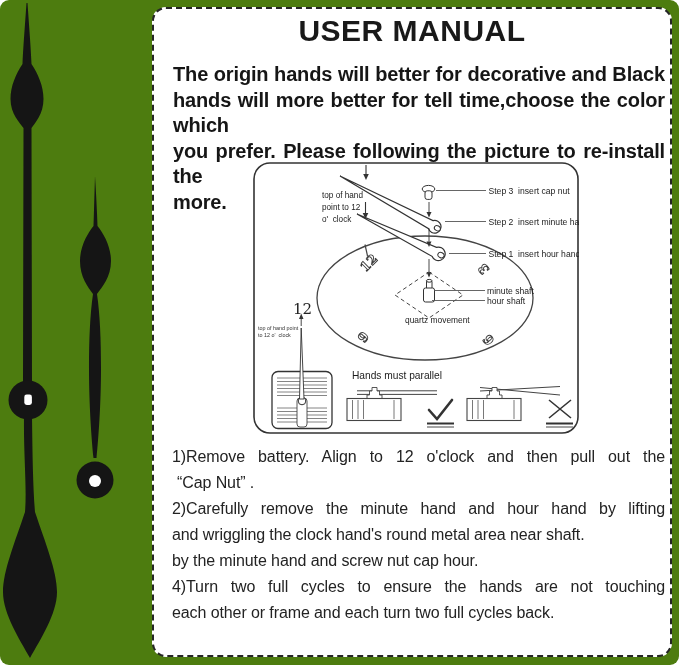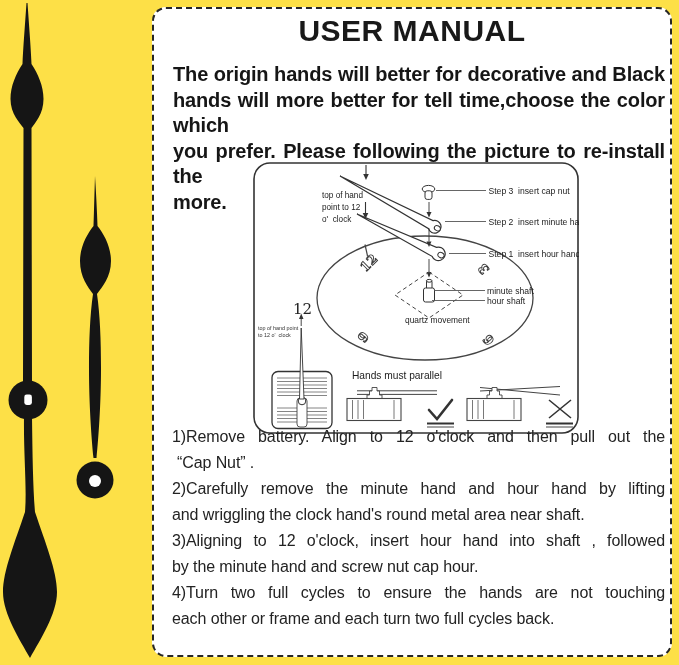--- a/index.html
+++ b/index.html
@@ -1,27 +1,27 @@
 <!DOCTYPE html>
 <html><head>
 <meta charset="utf-8">
 <style>
   html,body{margin:0;padding:0;background:#fff;}
-  .page{position:relative;width:679px;height:665px;background:#fde047;overflow:hidden;
-        font-family:"Liberation Sans",sans-serif;color:#1d1d1d;}
+  .page{position:relative;width:679px;height:665px;background:#4d7c0f;overflow:hidden;
+        font-family:"Liberation Sans",sans-serif;color:#1d1d1d;border-radius:9px;}
   .hands-photo{position:absolute;left:0;top:0;width:160px;height:665px;}
   .manual-panel{position:absolute;left:152px;top:7px;width:520px;height:650px;
         border:2px dashed #262626;border-radius:14px;box-sizing:border-box;background:#fff;}
   .title{position:absolute;left:152px;top:14px;width:520px;text-align:center;
         font-size:30px;font-weight:800;letter-spacing:.5px;color:#191919;}
   .intro{position:absolute;left:173px;top:62px;width:492px;}
   .il{font-weight:bold;font-size:20px;line-height:25.6px;color:#161616;letter-spacing:-.15px;}
   .jfull{text-align:justify;text-align-last:justify;}
   .diagram{position:absolute;left:253px;top:162px;width:326px;height:272px;}
-  .instructions{position:absolute;left:172px;top:424px;width:493px;}
+  .instructions{position:absolute;left:172px;top:444px;width:493px;}
   .ins{font-size:16px;line-height:26px;color:#232323;letter-spacing:-.1px;}
   .indent{padding-left:5px;}
   svg text{white-space:pre;font-family:"Liberation Sans",sans-serif;}
   svg .serif{font-family:"DejaVu Serif","Liberation Serif",serif;}
 </style>
 </head>
 <body>
 
 <div class="page">
 
@@ -196,19 +196,18 @@
       <line x1="293" y1="261.5" x2="320" y2="261.5" stroke="#333" stroke-width="2"></line>
       <line x1="293" y1="265" x2="320" y2="265" stroke="#333" stroke-width="0.9"></line>
     </g>
   </svg>
 
   <div class="instructions">
     <div class="ins jfull">1)Remove battery. Align to 12 o'clock and then pull out the</div>
     <div class="ins indent">“Cap Nut” .</div>
     <div class="ins jfull">2)Carefully remove the minute hand and hour hand by lifting</div>
     <div class="ins">and wriggling the clock hand's round metal area near shaft.</div>
-    <div class="ins jfull">3)Aligning to 12 o'clock, insert hour hand into shaft , followed</div>
     <div class="ins">by the minute hand and screw nut cap hour.</div>
     <div class="ins jfull">4)Turn two full cycles to ensure the hands are not touching</div>
     <div class="ins">each other or frame and each turn two full cycles back.</div>
   </div>
 
 </div>
 
 </body></html>

